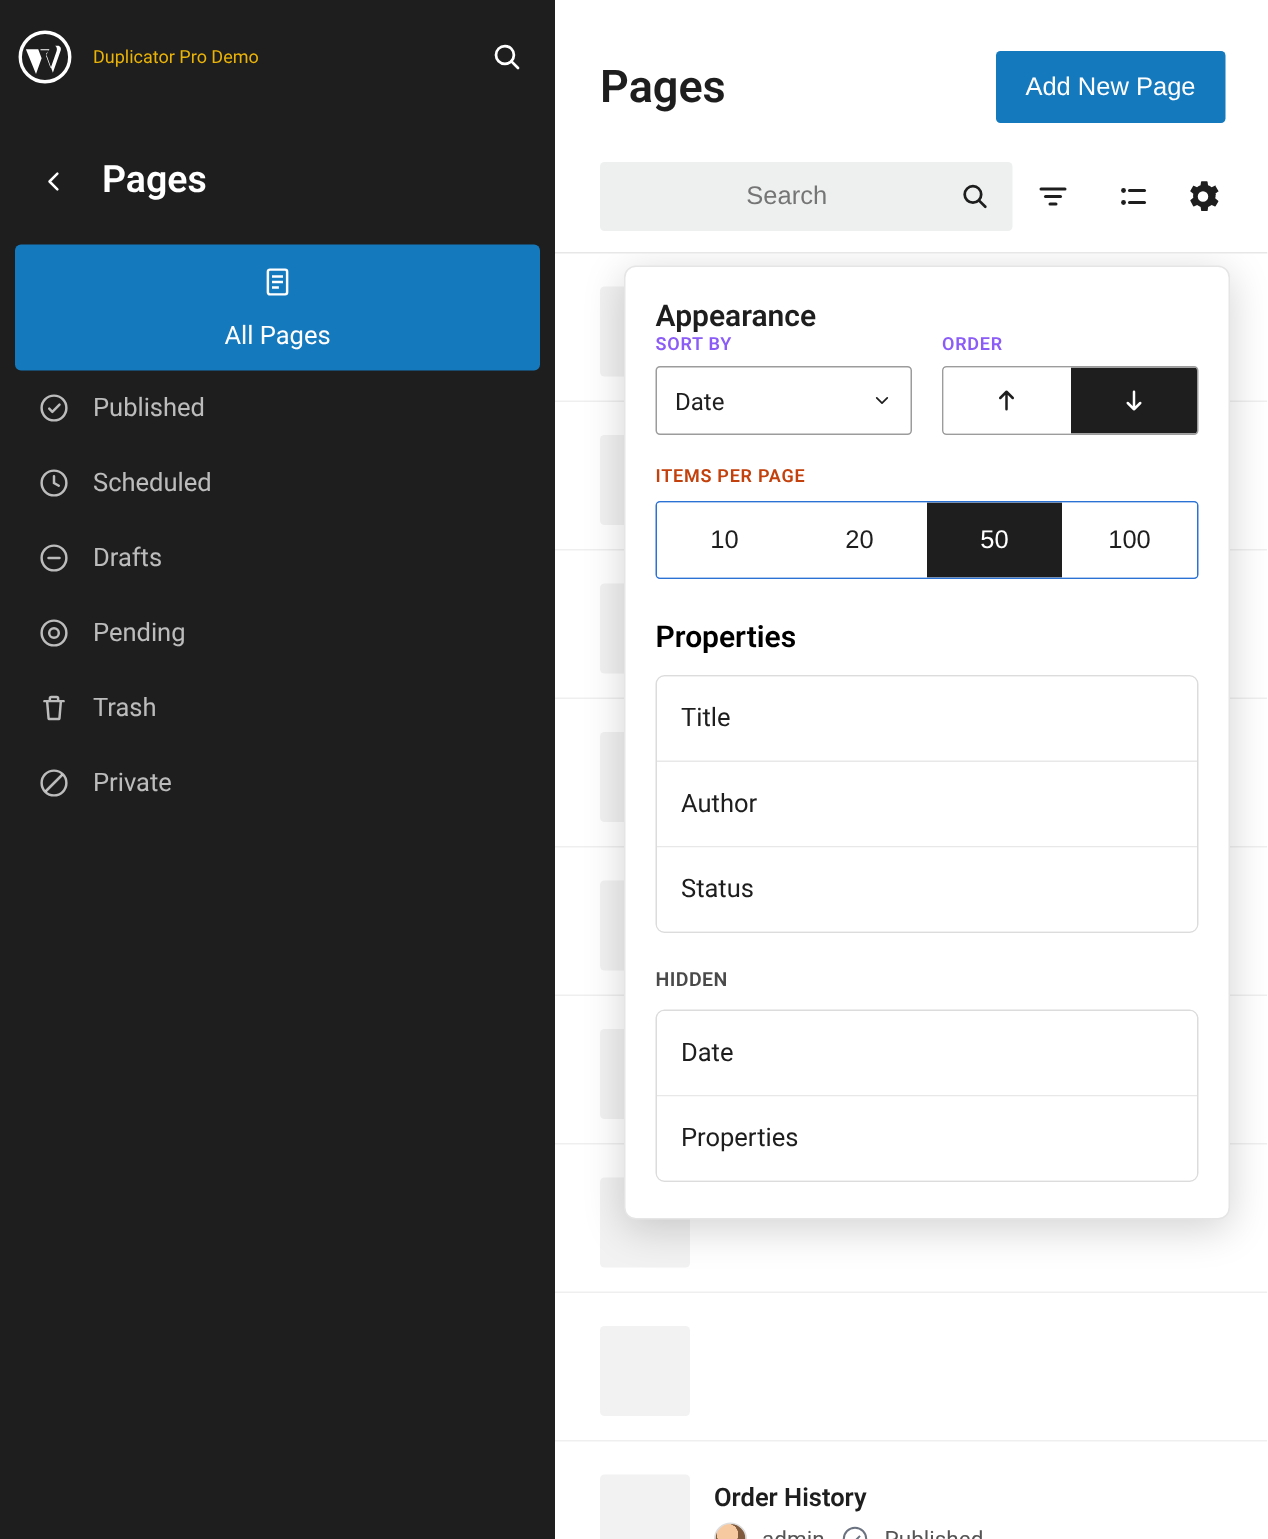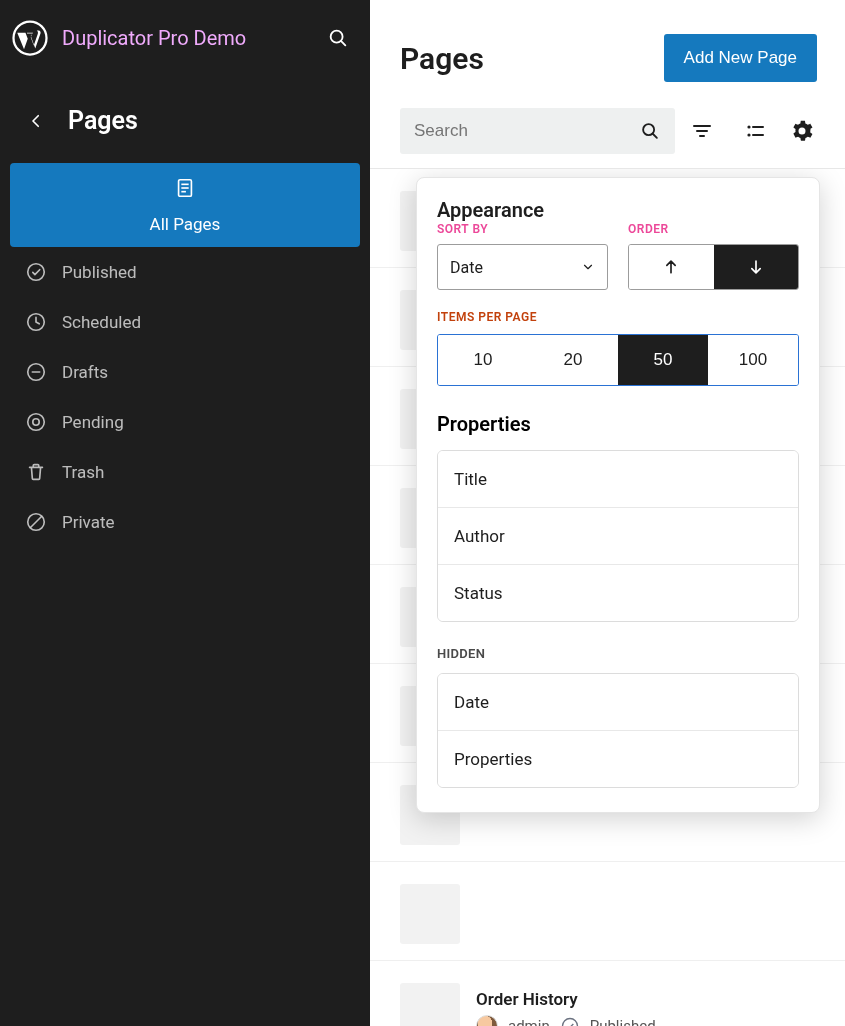--- a/index.html
+++ b/index.html
@@ -4,63 +4,63 @@
 <style>
   * { box-sizing: border-box; margin: 0; padding: 0; }
   html, body { width: 845px; height: 1026px; font-family: -apple-system, BlinkMacSystemFont, "Segoe UI", Roboto, sans-serif; background: #fff; overflow: hidden; }
   .app { display: flex; width: 100%; height: 100%; }
 
   
   .sidebar { width: 370px; background: #1e1e1e; color: #fff; display: flex; flex-direction: column; padding-top: 10px; }
   .sidebar-top { display: flex; align-items: center; padding: 10px 20px 20px 12px; gap: 14px; }
   .wp-logo { width: 36px; height: 36px; display: flex; align-items: center; justify-content: center; }
   .wp-logo svg { width: 36px; height: 36px; }
-  .site-title { font-size: 20px; font-weight: 400; color: #f0abfc; flex: 1; }
+  .site-title { font-size: 12px; font-weight: 400; color: #eab308; flex: 1; }
   .top-search { width: 24px; height: 24px; display:flex; align-items:center; justify-content:center; }
 
   .breadcrumb { display: flex; align-items: center; gap: 20px; padding: 30px 18px 24px 24px; }
   .back-arrow { width: 24px; height: 24px; display:flex;align-items:center;justify-content:center;}
   .bc-title { font-size: 25px; font-weight: 600; color:#fff; }
 
   .sidebar-nav { padding: 4px 10px; }
   .nav-item { display:flex; align-items:center; gap:14px; padding: 13px 14px; border-radius: 4px; color: rgba(255,255,255,0.7); font-size: 17px; cursor:pointer;}
   .nav-item.active { background:#1579be; color:#fff;flex-direction:column; }
   .nav-item .nav-icon { width:24px; height:24px; display:flex;align-items:center;justify-content:center; color:inherit;}
   .nav-item.active .nav-icon { color:#fff; }
 
   
   .main { flex:1; background:#fff; display:flex; flex-direction:column; position:relative; min-width:0;}
   .main-header { display:flex; align-items:center; justify-content:space-between; padding: 34px 28px 26px 30px;}
   .page-title { font-size: 30px; font-weight:600; color:#1e1e1e;}
   .add-btn { background:#1579be; color:#ffffff; border:none; padding:14px 20px; font-size:17px; font-weight:500; border-radius:3px; cursor:pointer;}
 
   .toolbar { display:flex; align-items:center; gap: 8px; padding: 0 24px 14px 30px;}
   .search-wrap { flex:0 0 234px; background:#eef0f0; border-radius:3px; display:flex; align-items:center; padding: 0 10px 0 14px; height:46px;}
-  .search-input { border:none; background:transparent; font-size:17px; color:#737373; flex:1; outline:none;}
+  .search-input { border:none; background:transparent; font-size:17px; color:#737373; flex:1; outline:none;text-align:center;}
   .search-btn { border:none; background:transparent; width:30px; height:30px; display:flex;align-items:center;justify-content:center; cursor:pointer;}
   .tb-btn { width:40px; height:40px; background:transparent; border:none; display:flex;align-items:center;justify-content:center; cursor:pointer; color:#1e1e1e;}
   .tb-spacer { flex:1; }
 
   .content-list { flex:1; overflow:hidden; border-top:1px solid #e7e7e7; position:relative;}
   .list-inner { padding: 0; }
   .page-row { display:flex; align-items:center; gap:16px; padding:16px 30px; border-bottom:1px solid #efefef; margin-top:6px;}
   .page-row.skeleton .thumb { width:60px; height:60px; background:#f2f2f2; border-radius:3px;}
   .page-row .thumb { width:60px; height:60px; background:#f2f2f2; border-radius:3px; flex-shrink:0;}
   .page-meta { display:flex; flex-direction:column; gap:6px;}
   .page-name { font-size:17px; font-weight:600; color:#1e1e1e;}
   .page-sub { display:flex; align-items:center; gap:10px; color:#555; font-size:15px;}
   .avatar { width:22px;height:22px;border-radius:50%; background: radial-gradient(circle at 40% 35%, #f7c9a0 0 40%, #7f5a3c 41% 100%); border:1px solid #ddd;}
   .status-chk { width:20px; height:20px; display:flex;align-items:center;justify-content:center;}
 
   
   .popover { position:absolute; top: 8px; left: 46px; width: 404px; background:#fff; border:1px solid #e5e5e5; border-radius:8px; box-shadow: 0 6px 28px rgba(0,0,0,0.18); padding: 20px 20px 6px 20px;}
   .pop-section-title { font-size:20px; font-weight:600; color:#1e1e1e; }
   .pop-row { display:flex; gap:20px; margin-bottom:20px;}
   .pop-col { flex:1; display:flex; flex-direction:column; gap:8px;}
-  .pop-label { font-size:12px; font-weight:600; letter-spacing:.5px; color:#ec4899; text-transform:uppercase;}
+  .pop-label { font-size:12px; font-weight:600; letter-spacing:.5px; color:#8b5cf6; text-transform:uppercase;}
   .select { border:1px solid #9c9c9c; border-radius:3px; height:46px; display:flex; align-items:center; justify-content:space-between; padding:0 12px; font-size:16px; color:#1e1e1e; cursor:pointer; background:#fff;}
   .order-box { border:1px solid #9c9c9c; border-radius:3px; height:46px; display:flex; overflow:hidden;}
   .order-btn { flex:1; display:flex;align-items:center;justify-content:center; background:#fff; border:none; cursor:pointer;}
   .order-btn.active { background:#1e1e1e; color:#fff;}
   .ipp-label { font-size:12px; font-weight:600; letter-spacing:.5px; color:#c2410c; margin-bottom:10px;}
   .seg { border:1.5px solid #2a72d4; border-radius:3px; display:flex; overflow:hidden; height:52px;}
   .seg-btn { flex:1; border:none; background:#fff; font-size:17px; color:#1e1e1e; cursor:pointer;}
   .seg-btn.active { background:#1e1e1e; color:#fff;}
   .props-title { font-size:20px; font-weight:600; margin:26px 0 14px;}
   .prop-list { border:1px solid #dcdcdc; border-radius:6px; overflow:hidden;}

